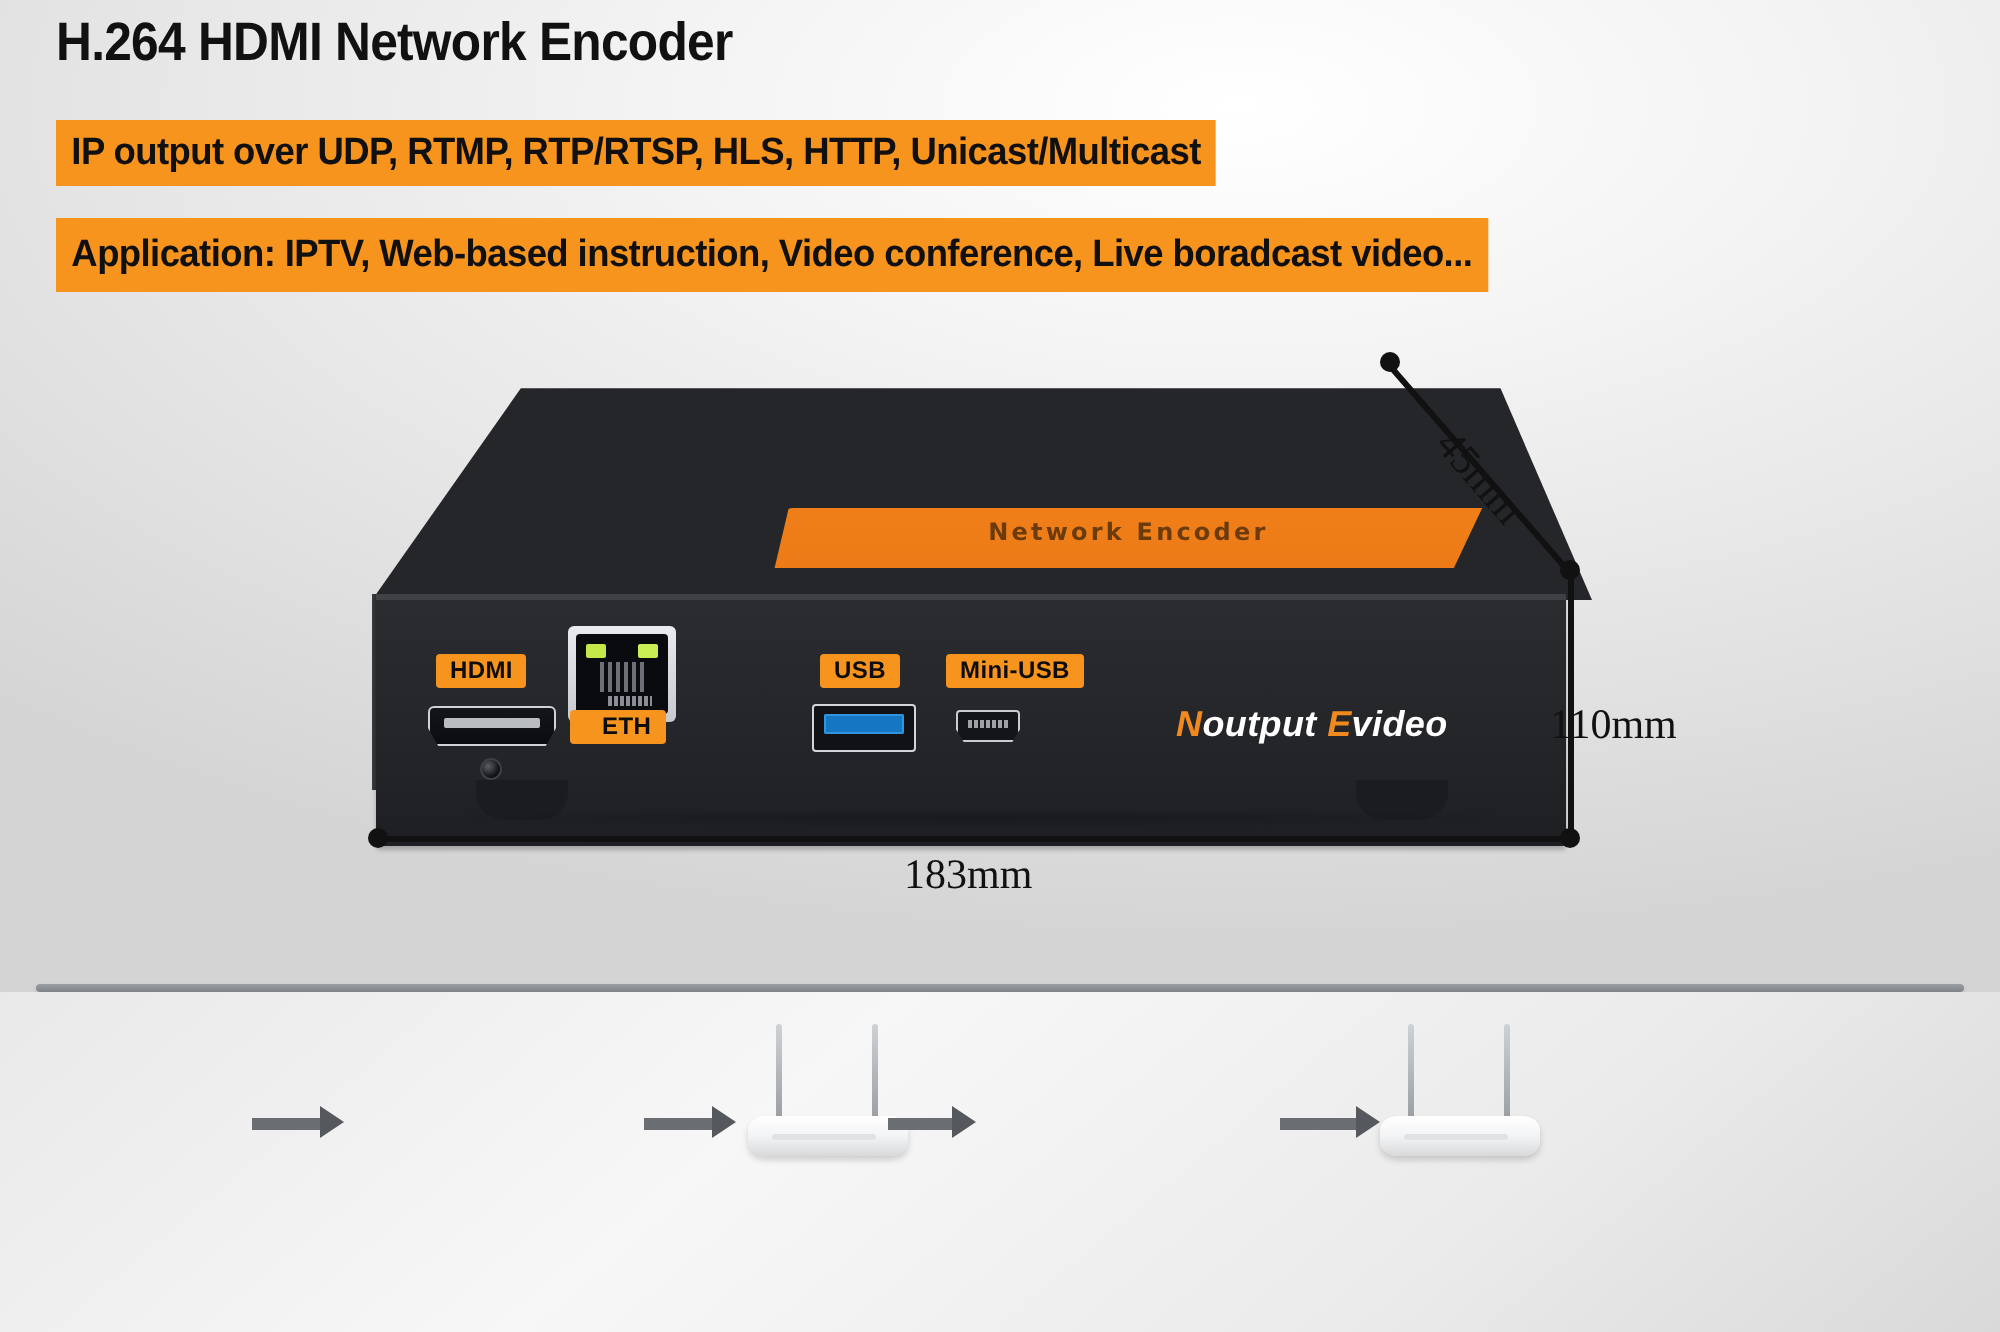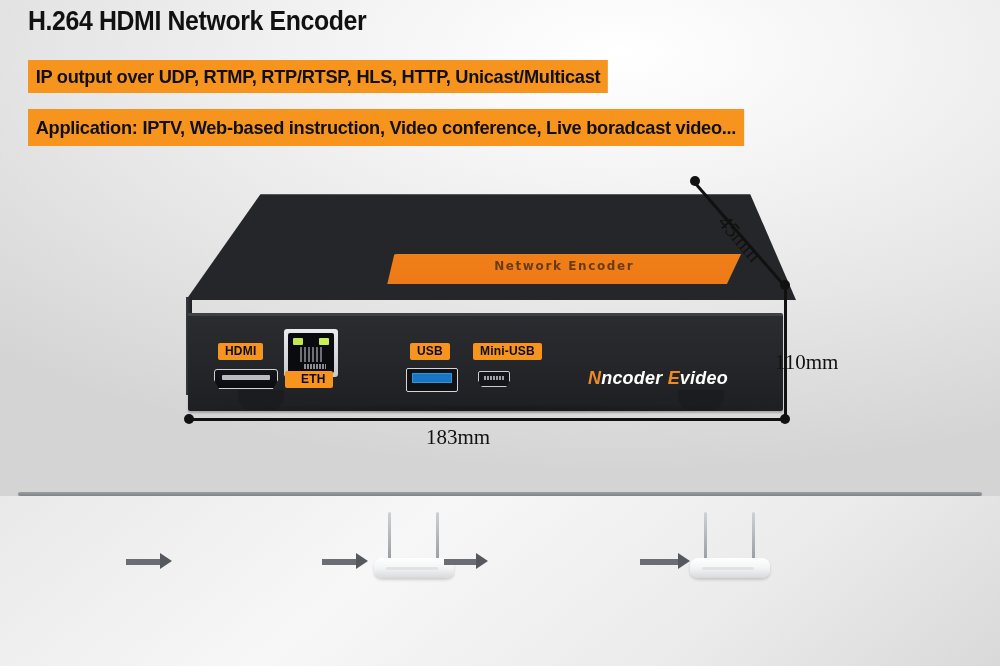--- a/index.html
+++ b/index.html
@@ -51,21 +51,21 @@
   }
   .dev-top-stripe-text{
     position:absolute;left:33%;top:67px;width:58%;
     text-align:center;
     font-size:12px;font-weight:bold;letter-spacing:1.6px;
     color:#3a2207;opacity:.72;
     font-family:"DejaVu Sans",sans-serif;
   }
   
   .dev-front{
-    position:absolute;left:2px;top:121px;width:595px;height:98px;
+    position:absolute;left:2px;top:105px;width:595px;height:126px;
     background:linear-gradient(180deg,#2b2c30 0%,#26272b 45%,#1e1f23 100%);
     border-radius:2px;
     box-shadow:0 2px 2px rgba(0,0,0,.22);
   }
   .dev-front-bevel{
     position:absolute;left:0;top:0;width:100%;height:3px;
     background:rgba(255,255,255,.10);
   }
   .dev-left-edge{
     position:absolute;left:0;top:105px;width:6px;height:98px;
@@ -164,21 +164,21 @@
   }
   #dot-45-top{left:690px;top:176px;}
   #dot-45-bot{left:780px;top:280px;}
   #line-45{left:697px;top:183px;width:139px;height:2.5px;transform-origin:0 0;transform:rotate(49deg);}
   #label-45{left:722px;top:206px;transform:rotate(49deg);transform-origin:left center;}
   #dot-110-bot{left:780px;top:414px;}
   #line-110{left:784px;top:285px;width:2.5px;height:132px;}
   #label-110{left:775px;top:350px;}
   #dot-183-l{left:184px;top:414px;}
   #line-183{left:189px;top:418px;width:596px;height:2.5px;}
-  #label-183{left:426px;top:425px;text-align:center;}
+  #label-183{left:452px;top:425px;text-align:center;}
 
   
   #section-divider{
     position:absolute;left:18px;top:492px;width:964px;height:4px;
     background:linear-gradient(180deg,#9b9ea2,#7f8286);
     border-radius:2px;
     box-shadow:0 1px 2px rgba(0,0,0,.12);
   }
 
   
@@ -250,21 +250,21 @@
       <div class="plabel" id="plabel-eth">ETH</div>
 
       <div class="plabel" id="plabel-usb">USB</div>
       <div class="port-usb"></div>
 
       <div class="plabel" id="plabel-miniusb">Mini-USB</div>
       <div class="port-miniusb"></div>
 
       <div class="port-reset"></div>
 
-      <div id="brand-front"><span class="hl">N</span><span>ncoder</span>&nbsp;<span class="hl">E</span><span>video</span></div>
+      <div id="brand-front"><span class="hl">N</span><span>output</span>&nbsp;<span class="hl">E</span><span>video</span></div>
     </div>
 
     <div class="dev-foot" id="foot-left"></div>
     <div class="dev-foot" id="foot-right"></div>
     <div class="dev-shadow"></div>
   </div>
 
   <div class="dot" id="dot-45-top"></div>
   <div class="dline" id="line-45"></div>
   <div class="dot" id="dot-45-bot"></div>

